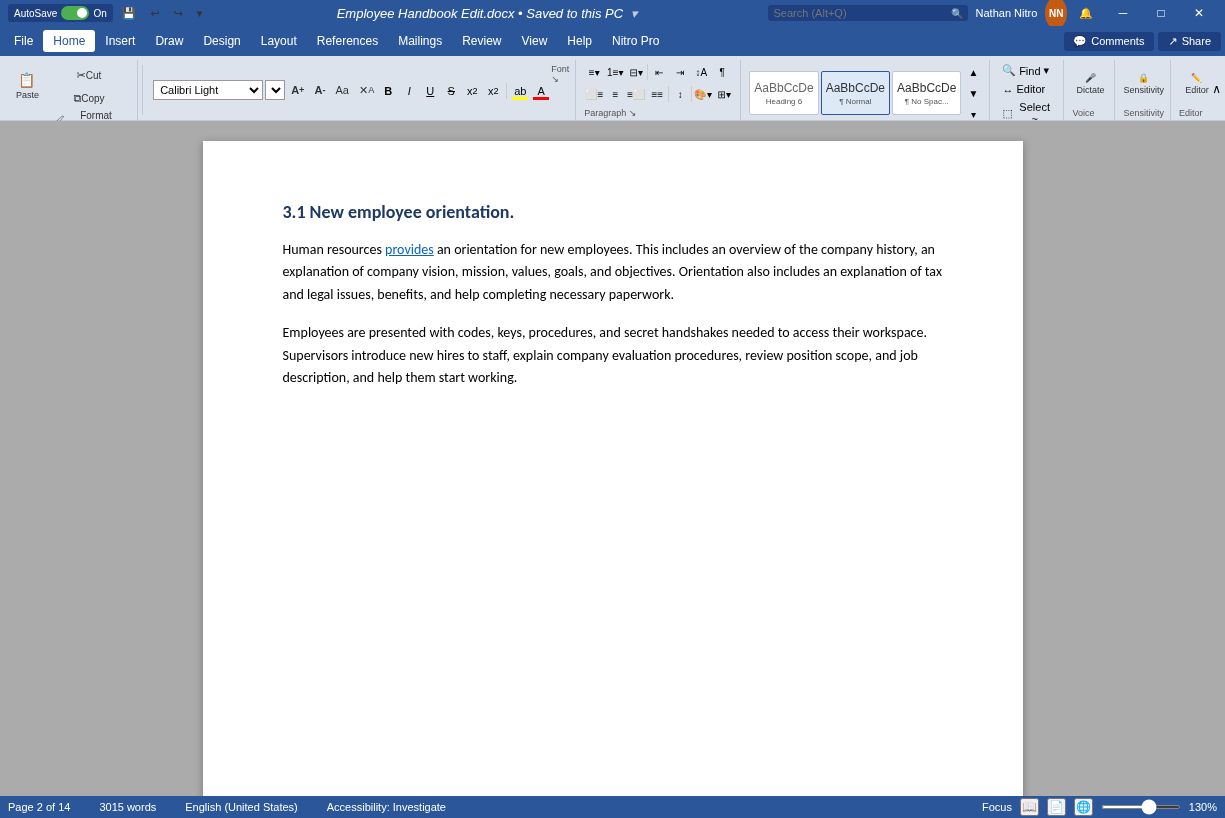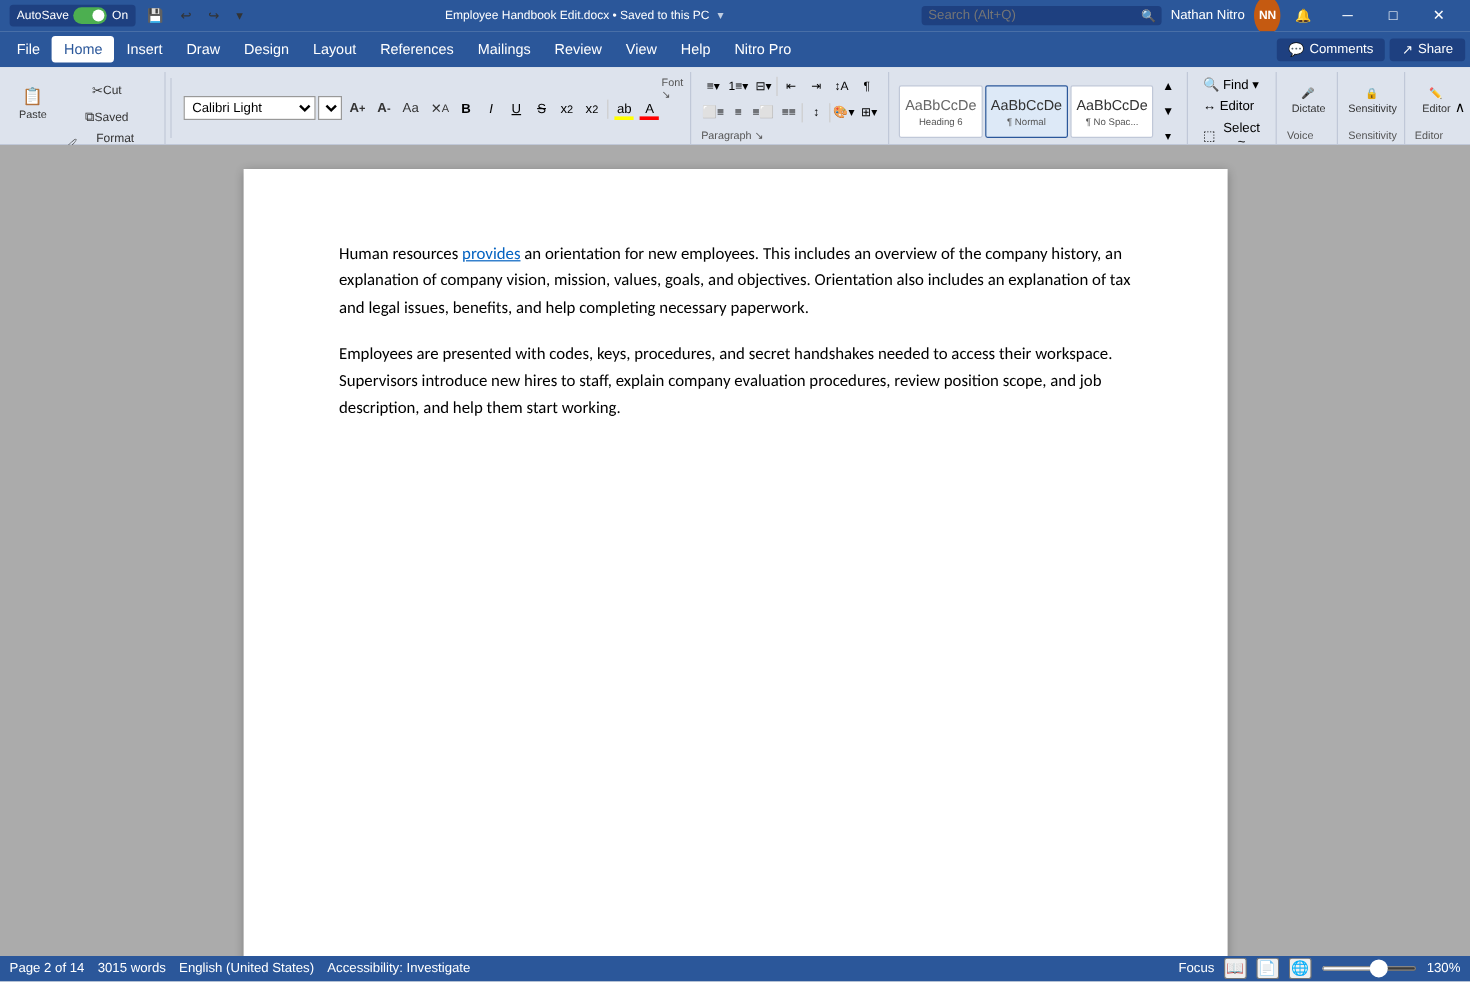--- a/index.html
+++ b/index.html
@@ -9,21 +9,21 @@
     .title-bar {
       height: 26px;
       background: #2b579a;
       display: flex;
       align-items: center;
       justify-content: space-between;
       padding: 0 8px;
       color: white;
     }
     .title-bar-left { display: flex; align-items: center; gap: 6px; font-size: 11px; }
-    .title-bar-center { flex: 1; text-align: center; font-size: 10px; }
+    .title-bar-center { flex: 1; text-align: center; font-size: 13px; font-style: italic; }
     .title-bar-right { display: flex; align-items: center; gap: 8px; font-size: 11px; }
     .autosave-btn {
       background: #1e4080;
       border: none;
       color: white;
       font-size: 10px;
       padding: 2px 6px;
       border-radius: 3px;
       cursor: pointer;
       display: flex;
@@ -209,21 +209,21 @@
     .status-bar {
       height: 22px;
       background: #2b579a;
       display: flex;
       align-items: center;
       justify-content: space-between;
       padding: 0 8px;
       color: white;
       font-size: 11px;
     }
-    .status-left { display: flex; gap: 11px; align-items: center; }
+    .status-left { display: flex; gap: 29px; align-items: center; }
     .status-right { display: flex; gap: 8px; align-items: center; }
     .status-icon { font-size: 12px; cursor: pointer; }
     .zoom-slider { width: 80px; height: 4px; accent-color: white; }
     .section-divider {
       width: 1px; background: #c0c8d8; height: 50px; margin: 0 2px;
     }
     .para-btn {
       width: 20px; height: 20px; border: none; background: transparent;
       cursor: pointer; border-radius: 2px; font-size: 10px;
       display: flex; align-items: center; justify-content: center;
@@ -324,21 +324,21 @@
             <span class="ribbon-icon">📋</span>
             <span style="font-size:9px;">Paste</span>
           </button>
           <div style="display:flex;flex-direction:column;gap:1px;">
             <button class="ribbon-btn">
               <span>✂</span> 
                 <span style="font-size:10px;">Cut</span>
             </button>
             <button class="ribbon-btn">
               <span>⧉</span> 
-                <span style="font-size:10px;">Saved</span>
+                <span style="font-size:10px;">Copy</span>
             </button>
             <button class="ribbon-btn">
               <span>🖌</span> 
                 <span style="font-size:10px;">Format Painter</span>
             </button>
           </div>
         </div>
         <div class="ribbon-section-label">Clipboard ↘</div>
       </div>
 
@@ -462,20 +462,21 @@
         <div class="ribbon-section-label">Editor</div>
       </div>
 
       <button style="position:absolute;right:4px;top:82px;border:none;background:transparent;cursor:pointer;font-size:12px;">∧</button>
     </div>
   </div>
 
   <div class="content-area">
     <div class="doc-container">
       <div class="doc-page">
+        <h2 class="doc-heading2">3.1 New employee orientation.</h2>
         <p class="doc-body">
           <span>Human resources </span><a class="doc-link">provides</a><span> an orientation for new employees. This includes an overview of the company history, an explanation of company vision, mission, values, goals, and objectives. Orientation also includes an explanation of tax and legal issues, benefits, and help completing necessary paperwork.</span>
         </p>
         <p class="doc-body">Employees are presented with codes, keys, procedures, and secret handshakes needed to access their workspace. Supervisors introduce new hires to staff, explain company evaluation procedures, review position scope, and job description, and help them start working.</p>
       </div>
     </div>
   </div>
 
   <div class="status-bar">
     <div class="status-left">

